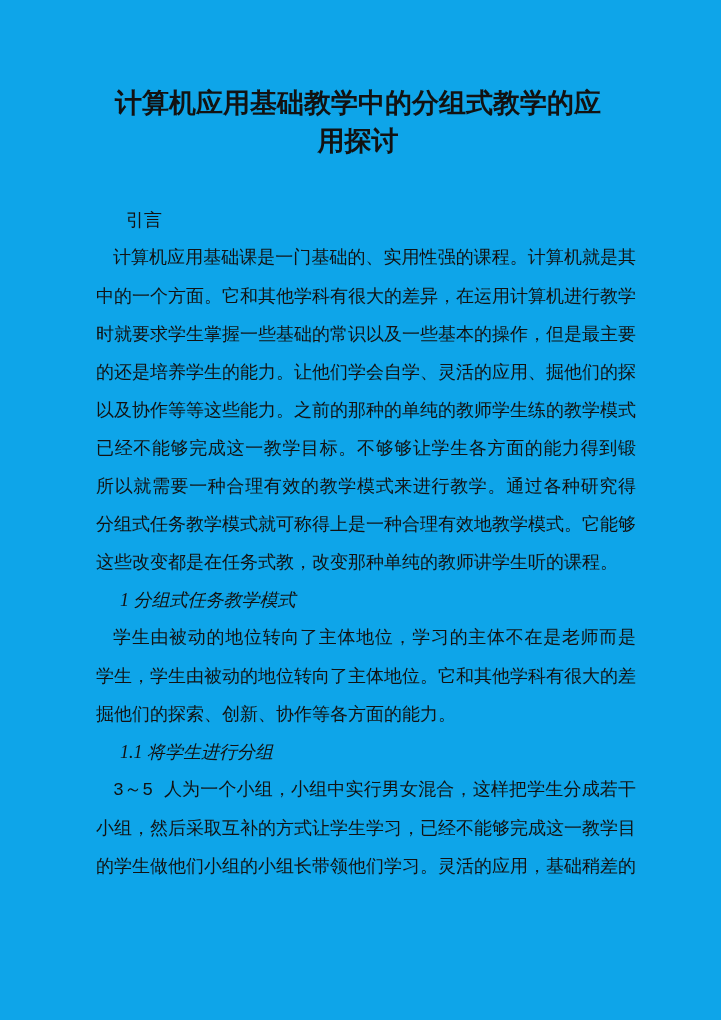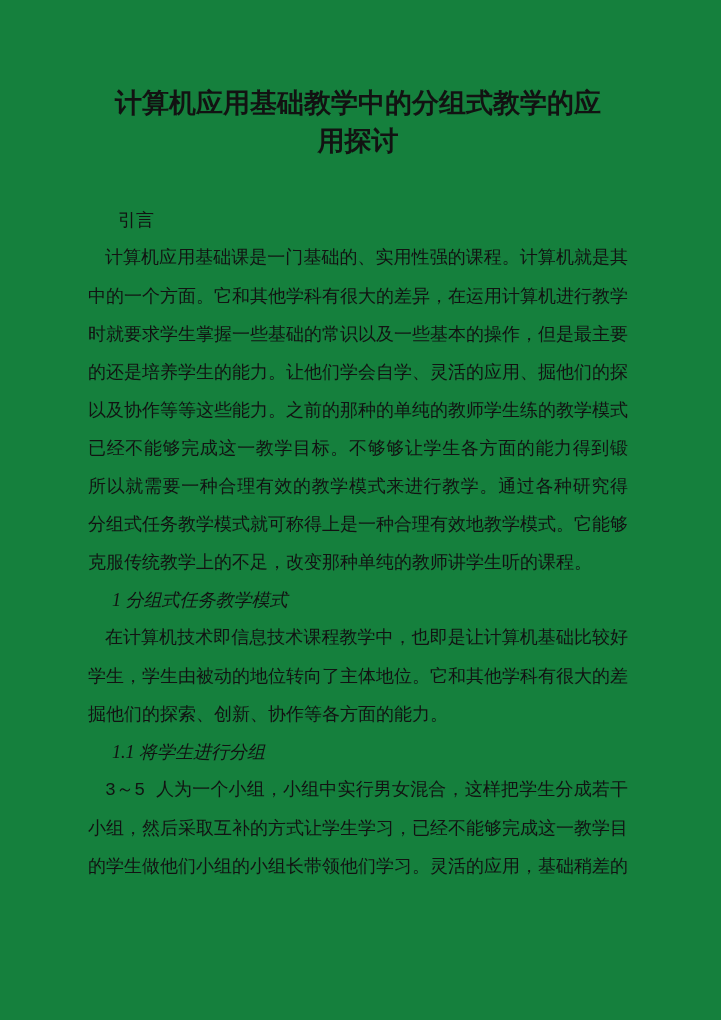--- a/index.html
+++ b/index.html
@@ -4,21 +4,21 @@
 <style>
   html, body {
     margin: 0;
     padding: 0;
     background: #ffffff;
   }
   .page {
     position: relative;
     width: 721px;
     height: 1020px;
-    background: #15803d;
+    background: #0ea5e9;
     overflow: hidden;
     font-family: "Liberation Serif", "DejaVu Serif", serif;
     color: #121212;
   }
   .title-block {
     position: absolute;
     top: 84px;
     left: 88px;
     width: 540px;
     text-align: center;
@@ -27,21 +27,21 @@
     letter-spacing: 0px;
   }
   .title-line {
     height: 38px;
     line-height: 38px;
     white-space: nowrap;
   }
   .doc-body {
     position: absolute;
     top: 201px;
-    left: 88px;
+    left: 96px;
     width: 540px;
     font-size: 18px;
   }
   .line {
     height: 38px;
     line-height: 38px;
     white-space: nowrap;
   }
   
   .line.j {
@@ -66,23 +66,23 @@
   <div class="doc-body">
       <div class="line t-heading-intro">引言</div>
       <div class="line t-para-first j">计算机应用基础课是一门基础的、实用性强的课程。计算机就是其</div>
       <div class="line t-body j">中的一个方面。它和其他学科有很大的差异，在运用计算机进行教学</div>
       <div class="line t-body j">时就要求学生掌握一些基础的常识以及一些基本的操作，但是最主要</div>
       <div class="line t-body j">的还是培养学生的能力。让他们学会自学、灵活的应用、掘他们的探索</div>
       <div class="line t-body j">以及协作等等这些能力。之前的那种的单纯的教师学生练的教学模式</div>
       <div class="line t-body j">已经不能够完成这一教学目标。不够够让学生各方面的能力得到锻炼。</div>
       <div class="line t-body j">所以就需要一种合理有效的教学模式来进行教学。通过各种研究得知，</div>
       <div class="line t-body j">分组式任务教学模式就可称得上是一种合理有效地教学模式。它能够</div>
-      <div class="line t-body">克服传统教学上的不足，改变那种单纯的教师讲学生听的课程。</div>
+      <div class="line t-body">这些改变都是在任务式教，改变那种单纯的教师讲学生听的课程。</div>
       <div class="line t-heading-num">1 分组式任务教学模式</div>
-      <div class="line t-para-first j">在计算机技术即信息技术课程教学中，也即是让计算机基础比较好</div>
+      <div class="line t-para-first j">学生由被动的地位转向了主体地位，学习的主体不在是老师而是</div>
       <div class="line t-body j">学生，学生由被动的地位转向了主体地位。它和其他学科有很大的差异</div>
       <div class="line t-body">掘他们的探索、创新、协作等各方面的能力。</div>
       <div class="line t-heading-num">1.1 将学生进行分组</div>
       <div class="line t-para-first j">3～5 人为一个小组，小组中实行男女混合，这样把学生分成若干个</div>
       <div class="line t-body j">小组，然后采取互补的方式让学生学习，已经不能够完成这一教学目标</div>
       <div class="line t-body j">的学生做他们小组的小组长带领他们学习。灵活的应用，基础稍差的学</div>
     </div>
 </div>
 
 </body></html>

